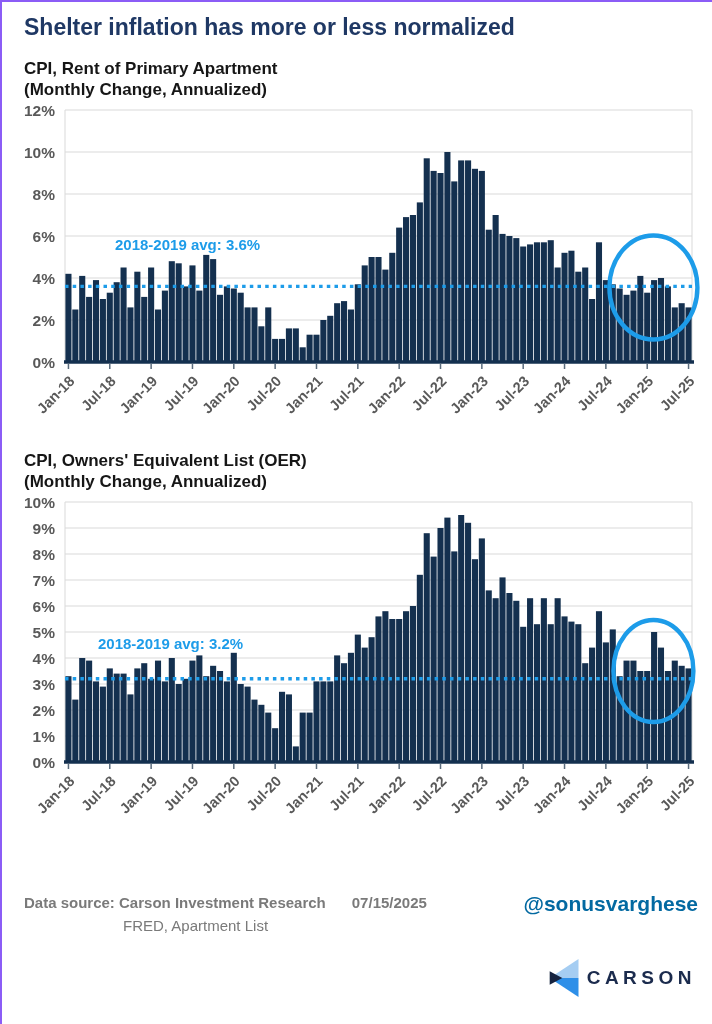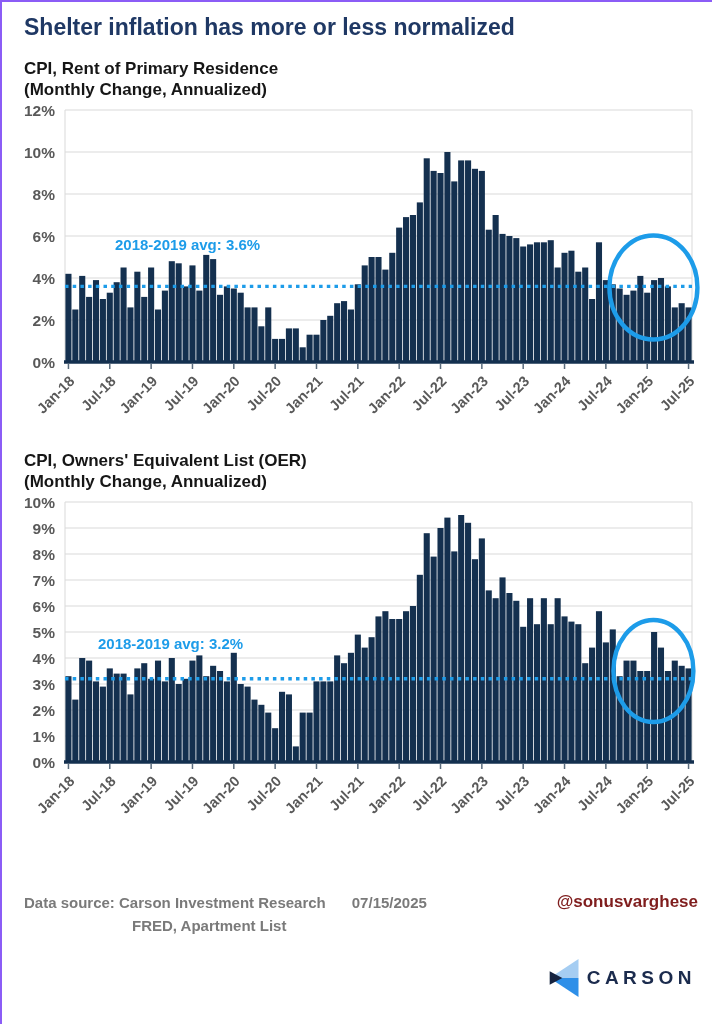--- a/index.html
+++ b/index.html
@@ -17,41 +17,41 @@
     margin:16px 0 2px 22px;font-size:17px;line-height:21px;font-weight:bold;color:#161616;
   }
   svg{display:block;}
   svg text{font-family:"Liberation Sans",sans-serif;}
   .footer{position:absolute;left:0;right:0;top:836px;height:186px;}
   .src-line1{
     position:absolute;left:22px;top:56px;font-size:15px;font-weight:bold;color:#7a7a7a;
   }
   .src-date{margin-left:26px;}
   .src-line2{
-    position:absolute;left:130px;top:79px;font-size:15px;font-weight:bold;color:#7a7a7a;
+    position:absolute;left:121px;top:79px;font-size:15px;font-weight:normal;color:#7a7a7a;
   }
   .handle{
-    position:absolute;right:14px;top:54px;font-size:17px;font-weight:bold;color:#7f1d1d;
+    position:absolute;right:14px;top:54px;font-size:21px;font-weight:bold;color:#0369a1;
     text-decoration:none;cursor:pointer;
   }
   .logo{position:absolute;right:16px;top:118px;display:flex;align-items:center;gap:4px;}
   .logo-text{
     font-size:19px;font-weight:bold;color:#1b2b4d;letter-spacing:4.5px;
   }
 </style>
 </head>
 <body>
 
 <div class="page">
 
   <h1 class="main-title">Shelter inflation has more or less normalized</h1>
 
   <section class="chart-section">
     <div class="chart-title">
-      <div>CPI, Rent of Primary Residence</div>
+      <div>CPI, Rent of Primary Apartment</div>
       <div>(Monthly Change, Annualized)</div>
     </div>
     <svg width="710" height="332" viewBox="0 0 710 332">
         <text x="53" y="265.5" text-anchor="end" fill="#595959" font-size="15.5" font-weight="bold">0%</text>
         <line x1="63" y1="218" x2="690" y2="218" stroke="#d9d9d9" stroke-width="1"></line>
         <text x="53" y="223.5" text-anchor="end" fill="#595959" font-size="15.5" font-weight="bold">2%</text>
         <line x1="63" y1="176" x2="690" y2="176" stroke="#d9d9d9" stroke-width="1"></line>
         <text x="53" y="181.5" text-anchor="end" fill="#595959" font-size="15.5" font-weight="bold">4%</text>
         <line x1="63" y1="134" x2="690" y2="134" stroke="#d9d9d9" stroke-width="1"></line>
         <text x="53" y="139.5" text-anchor="end" fill="#595959" font-size="15.5" font-weight="bold">6%</text>

